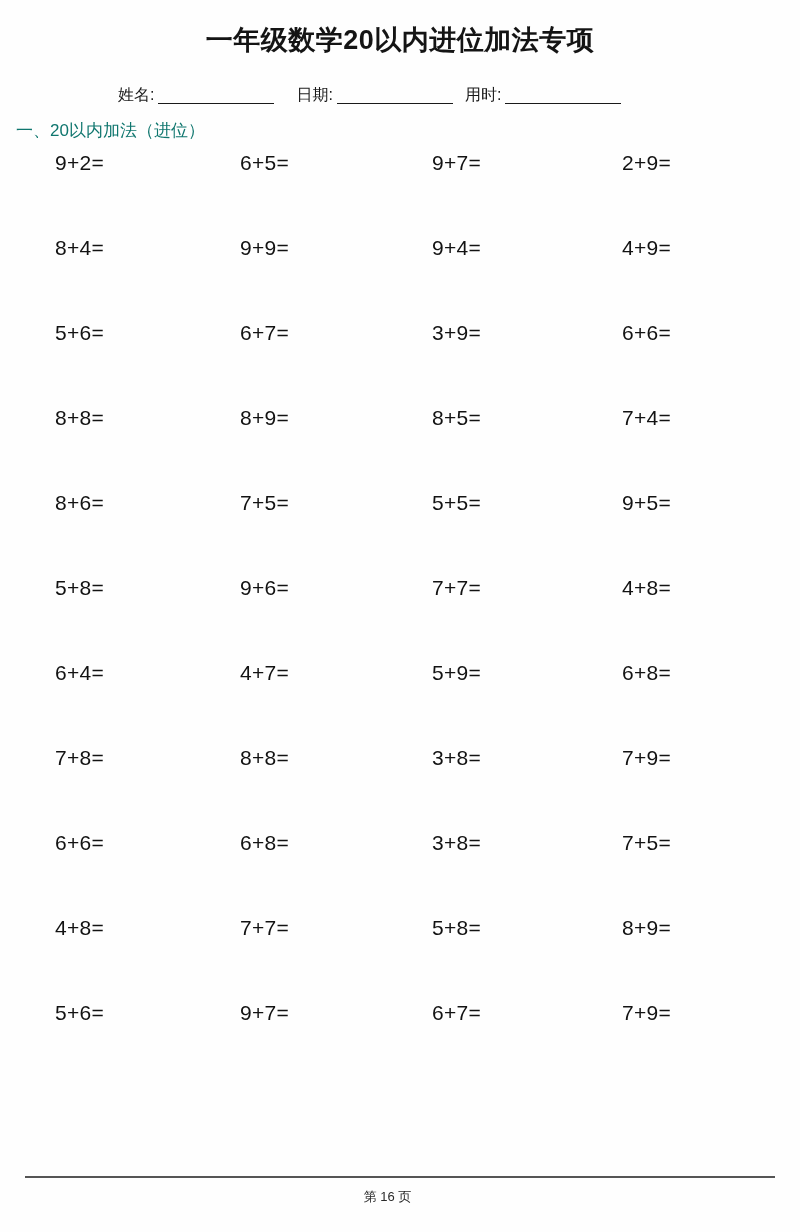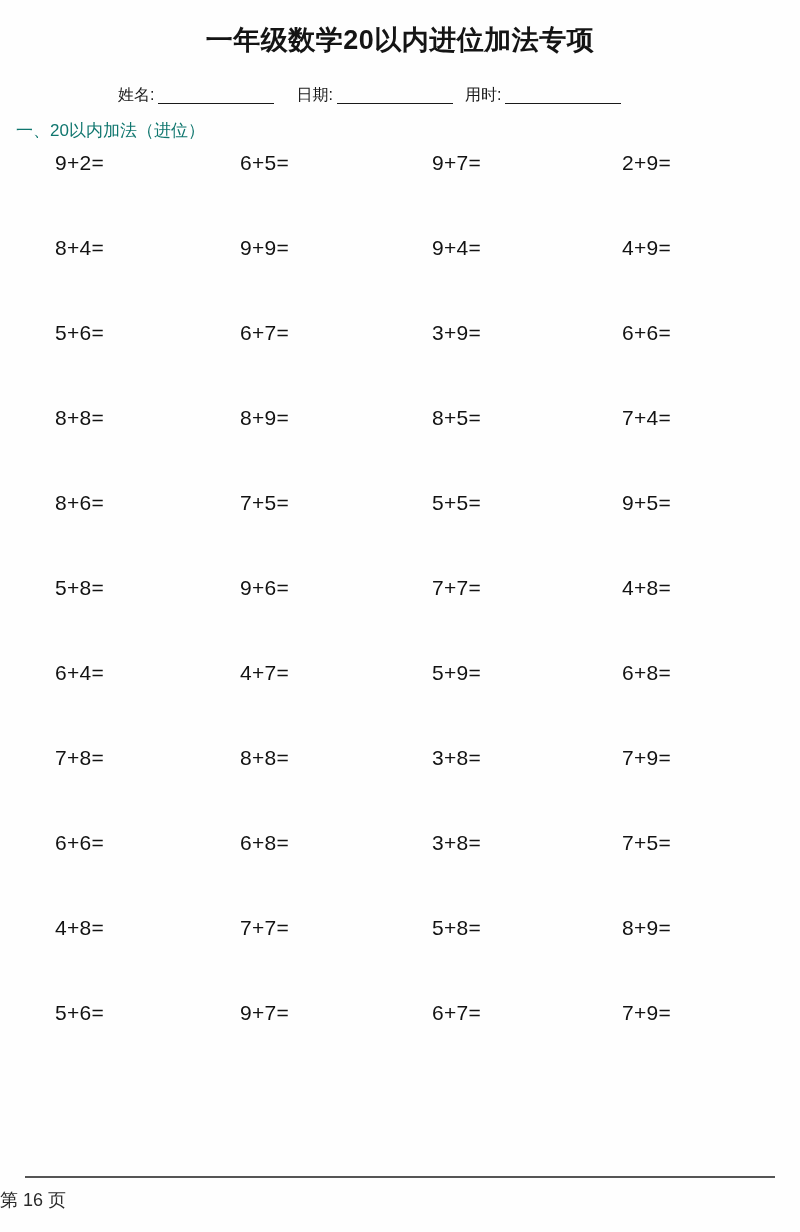--- a/index.html
+++ b/index.html
@@ -109,22 +109,22 @@
     left: 25px;
     width: 750px;
     height: 0;
     border-top: 2px solid #555555;
   }
   .footer-page {
     position: absolute;
     top: 1188px;
     left: 0;
     width: 775px;
-    text-align: left;
-    font-size: 18px;
+    text-align: center;
+    font-size: 13px;
     color: #2a2a2a;
     white-space: nowrap;
   }
 </style>
 </head>
 <body>
 
 <div class="page">
 
   <div class="title">一年级数学20以内进位加法专项</div>

